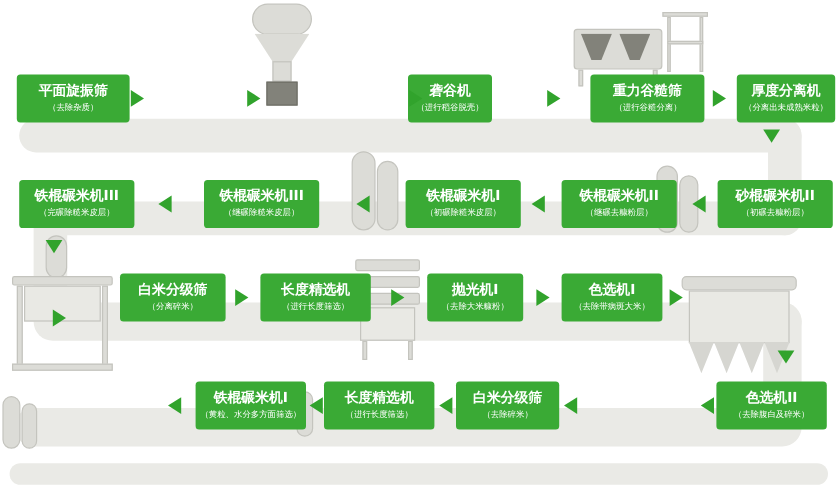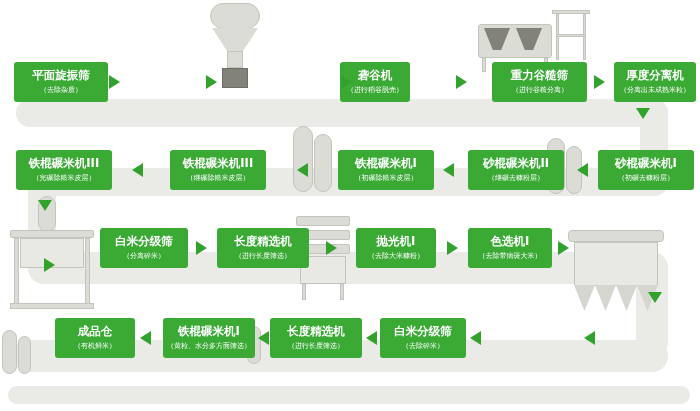--- a/index.html
+++ b/index.html
@@ -139,25 +139,25 @@
   </div>
   <div class="box" style="left:170px;top:150px;width:96px">
     <div class="box-title">铁棍碾米机III</div>
     <div class="box-sub">（继碾除糙米皮层）</div>
   </div>
   <div class="box" style="left:338px;top:150px;width:96px">
     <div class="box-title">铁棍碾米机I</div>
     <div class="box-sub">（初碾除糙米皮层）</div>
   </div>
   <div class="box" style="left:468px;top:150px;width:96px">
+    <div class="box-title">铁棍碾米机II</div>
+    <div class="box-sub">（继碾去糠粉层）</div>
+  </div>
+  <div class="box" style="left:598px;top:150px;width:96px">
     <div class="box-title">砂棍碾米机II</div>
-    <div class="box-sub">（继碾去糠粉层）</div>
-  </div>
-  <div class="box" style="left:598px;top:150px;width:96px">
-    <div class="box-title">砂棍碾米机I</div>
     <div class="box-sub">（初碾去糠粉层）</div>
   </div>
 
   <div class="al" style="left:132px;top:163px"></div>
   <div class="al" style="left:297px;top:163px"></div>
   <div class="al" style="left:443px;top:163px"></div>
   <div class="al" style="left:577px;top:163px"></div>
   <div class="ad" style="left:38px;top:200px"></div>
 
   <div class="box" style="left:100px;top:228px;width:88px">
@@ -177,35 +177,35 @@
     <div class="box-sub">（去除大米糠粉）</div>
   </div>
 
   <div class="ar" style="left:44px;top:258px"></div>
   <div class="ar" style="left:196px;top:241px"></div>
   <div class="ar" style="left:326px;top:241px"></div>
   <div class="ar" style="left:447px;top:241px"></div>
   <div class="ar" style="left:558px;top:241px"></div>
   <div class="ad" style="left:648px;top:292px"></div>
 
-  <div class="box" style="left:55px;top:318px;width:80px">
-    <div class="box-title">成品仓</div>
-    <div class="box-sub">（有机鲜米）</div>
-  </div>
   <div class="box" style="left:163px;top:318px;width:92px">
     <div class="box-title">铁棍碾米机I</div>
     <div class="box-sub">（黄粒、水分多方面筛选）</div>
   </div>
   <div class="box" style="left:270px;top:318px;width:92px">
     <div class="box-title">长度精选机</div>
     <div class="box-sub">（进行长度筛选）</div>
   </div>
   <div class="box" style="left:380px;top:318px;width:86px">
     <div class="box-title">白米分级筛</div>
     <div class="box-sub">（去除碎米）</div>
+  </div>
+  <div class="box" style="left:597px;top:318px;width:92px">
+    <div class="box-title">色选机II</div>
+    <div class="box-sub">（去除腹白及碎米）</div>
   </div>
 
   <div class="al" style="left:140px;top:331px"></div>
   <div class="al" style="left:258px;top:331px"></div>
   <div class="al" style="left:366px;top:331px"></div>
   <div class="al" style="left:470px;top:331px"></div>
   <div class="al" style="left:584px;top:331px"></div>
 
 </div>
 

